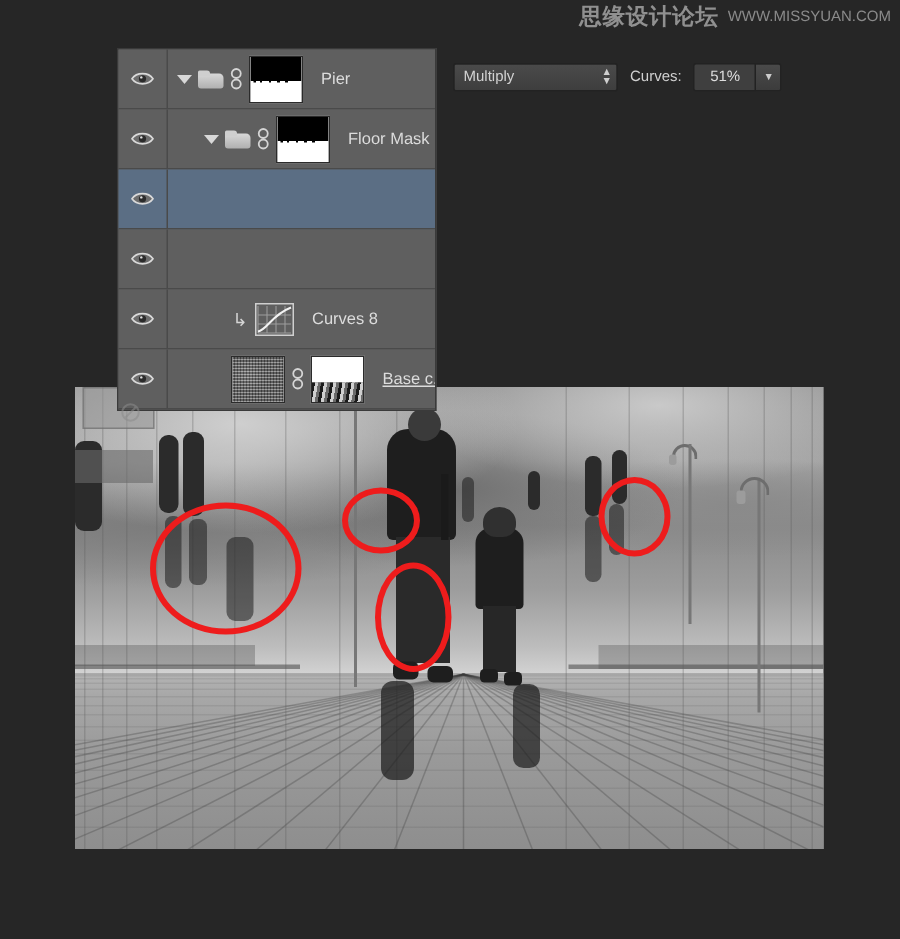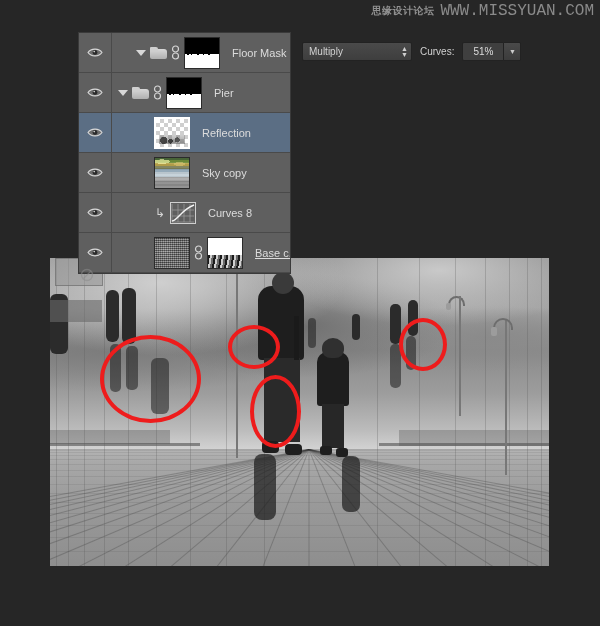--- a/index.html
+++ b/index.html
@@ -11,22 +11,22 @@
   }
   #stage{position:absolute;left:0;top:0;width:600px;height:626px;}
 
   
   .watermark{
     position:absolute;right:6px;top:2px;
     display:flex;align-items:center;gap:6px;
     color:#8d8d8d;font-size:11px;letter-spacing:.5px;
     user-select:none;
   }
-  .wm-cn{font-family:"DejaVu Sans",sans-serif;font-size:10px;font-weight:bold;color:#909090;}
-  .wm-en{font-family:Liberation Mono, monospace;font-size:16px;color:#8a8a8a;letter-spacing:0px;}
+  .wm-cn{font-family:"DejaVu Sans",sans-serif;font-size:15px;font-weight:bold;color:#909090;}
+  .wm-en{font-family:Liberation Sans, sans-serif;font-size:10px;color:#8a8a8a;letter-spacing:0px;}
 
   
   .photo{
     position:absolute;left:50px;top:258px;width:499px;height:308px;
     overflow:hidden;background:#9a9a9a;
   }
   .sky-top{
     position:absolute;left:0;top:0;width:100%;height:100%;
     background:
       radial-gradient(ellipse 60% 38% at 22% 8%, #cfcfcf 0%, rgba(207,207,207,0) 62%),
@@ -353,92 +353,76 @@
         <div class="eye-cell">
           <span class="eye">
             <svg width="16" height="11" viewBox="0 0 16 11">
               <path d="M1 5.5 C4 1, 12 1, 15 5.5 C12 10, 4 10, 1 5.5 Z" fill="#6d6d6d" stroke="#d9d9d9" stroke-width="1.1"></path>
               <circle cx="8" cy="5.5" r="2.4" fill="#2b2b2b"></circle>
               <circle cx="7.2" cy="4.6" r="0.8" fill="#e0e0e0"></circle>
             </svg>
           </span>
         </div>
         <div class="row-body">
+          <span class="tri"></span>
+          <span class="folder"></span>
+          <span class="linkicon"><svg width="9" height="15" viewBox="0 0 9 15">
+              <rect x="1.5" y="1" width="6" height="6" rx="3" fill="none" stroke="#d5d5d5" stroke-width="1.2"></rect>
+              <rect x="1.5" y="8" width="6" height="6" rx="3" fill="none" stroke="#d5d5d5" stroke-width="1.2"></rect>
+            </svg></span>
+          <span class="thumb">
+            <div class="th-mask-pier"></div>
+          </span>
+          <span class="layer-name">Pier</span>
+        </div>
+      </div>
+      <div class="layer-row">
+        <div class="eye-cell">
+          <span class="eye">
+            <svg width="16" height="11" viewBox="0 0 16 11">
+              <path d="M1 5.5 C4 1, 12 1, 15 5.5 C12 10, 4 10, 1 5.5 Z" fill="#6d6d6d" stroke="#d9d9d9" stroke-width="1.1"></path>
+              <circle cx="8" cy="5.5" r="2.4" fill="#2b2b2b"></circle>
+              <circle cx="7.2" cy="4.6" r="0.8" fill="#e0e0e0"></circle>
+            </svg>
+          </span>
+        </div>
+        <div class="row-body">
           <span class="indent"></span>
           <span class="tri"></span>
           <span class="folder"></span>
           <span class="linkicon"><svg width="9" height="15" viewBox="0 0 9 15">
               <rect x="1.5" y="1" width="6" height="6" rx="3" fill="none" stroke="#d5d5d5" stroke-width="1.2"></rect>
               <rect x="1.5" y="8" width="6" height="6" rx="3" fill="none" stroke="#d5d5d5" stroke-width="1.2"></rect>
             </svg></span>
           <span class="thumb">
             <div class="th-mask-pier"></div>
           </span>
           <span class="layer-name">Floor Mask</span>
         </div>
       </div>
+      <div class="layer-row selected">
+        <div class="eye-cell">
+          <span class="eye">
+            <svg width="16" height="11" viewBox="0 0 16 11">
+              <path d="M1 5.5 C4 1, 12 1, 15 5.5 C12 10, 4 10, 1 5.5 Z" fill="#6d6d6d" stroke="#d9d9d9" stroke-width="1.1"></path>
+              <circle cx="8" cy="5.5" r="2.4" fill="#2b2b2b"></circle>
+              <circle cx="7.2" cy="4.6" r="0.8" fill="#e0e0e0"></circle>
+            </svg>
+          </span>
+        </div>
+      </div>
       <div class="layer-row">
         <div class="eye-cell">
           <span class="eye">
             <svg width="16" height="11" viewBox="0 0 16 11">
               <path d="M1 5.5 C4 1, 12 1, 15 5.5 C12 10, 4 10, 1 5.5 Z" fill="#6d6d6d" stroke="#d9d9d9" stroke-width="1.1"></path>
               <circle cx="8" cy="5.5" r="2.4" fill="#2b2b2b"></circle>
               <circle cx="7.2" cy="4.6" r="0.8" fill="#e0e0e0"></circle>
             </svg>
           </span>
-        </div>
-        <div class="row-body">
-          <span class="tri"></span>
-          <span class="folder"></span>
-          <span class="linkicon"><svg width="9" height="15" viewBox="0 0 9 15">
-              <rect x="1.5" y="1" width="6" height="6" rx="3" fill="none" stroke="#d5d5d5" stroke-width="1.2"></rect>
-              <rect x="1.5" y="8" width="6" height="6" rx="3" fill="none" stroke="#d5d5d5" stroke-width="1.2"></rect>
-            </svg></span>
-          <span class="thumb">
-            <div class="th-mask-pier"></div>
-          </span>
-          <span class="layer-name">Pier</span>
-        </div>
-      </div>
-      <div class="layer-row selected">
-        <div class="eye-cell">
-          <span class="eye">
-            <svg width="16" height="11" viewBox="0 0 16 11">
-              <path d="M1 5.5 C4 1, 12 1, 15 5.5 C12 10, 4 10, 1 5.5 Z" fill="#6d6d6d" stroke="#d9d9d9" stroke-width="1.1"></path>
-              <circle cx="8" cy="5.5" r="2.4" fill="#2b2b2b"></circle>
-              <circle cx="7.2" cy="4.6" r="0.8" fill="#e0e0e0"></circle>
-            </svg>
-          </span>
-        </div>
-        <div class="row-body">
-          <span class="indent"></span>
-          <span class="indent"></span>
-          <span class="thumb sel-outline">
-            <div class="th-checker"></div>
-          </span>
-          <span class="layer-name">Reflection</span>
-        </div>
-      </div>
-      <div class="layer-row">
-        <div class="eye-cell">
-          <span class="eye">
-            <svg width="16" height="11" viewBox="0 0 16 11">
-              <path d="M1 5.5 C4 1, 12 1, 15 5.5 C12 10, 4 10, 1 5.5 Z" fill="#6d6d6d" stroke="#d9d9d9" stroke-width="1.1"></path>
-              <circle cx="8" cy="5.5" r="2.4" fill="#2b2b2b"></circle>
-              <circle cx="7.2" cy="4.6" r="0.8" fill="#e0e0e0"></circle>
-            </svg>
-          </span>
-        </div>
-        <div class="row-body">
-          <span class="indent"></span>
-          <span class="indent"></span>
-          <span class="thumb">
-            <div class="th-sky"></div>
-          </span>
-          <span class="layer-name">Sky copy</span>
         </div>
       </div>
       <div class="layer-row">
         <div class="eye-cell">
           <span class="eye">
             <svg width="16" height="11" viewBox="0 0 16 11">
               <path d="M1 5.5 C4 1, 12 1, 15 5.5 C12 10, 4 10, 1 5.5 Z" fill="#6d6d6d" stroke="#d9d9d9" stroke-width="1.1"></path>
               <circle cx="8" cy="5.5" r="2.4" fill="#2b2b2b"></circle>
               <circle cx="7.2" cy="4.6" r="0.8" fill="#e0e0e0"></circle>
             </svg>

